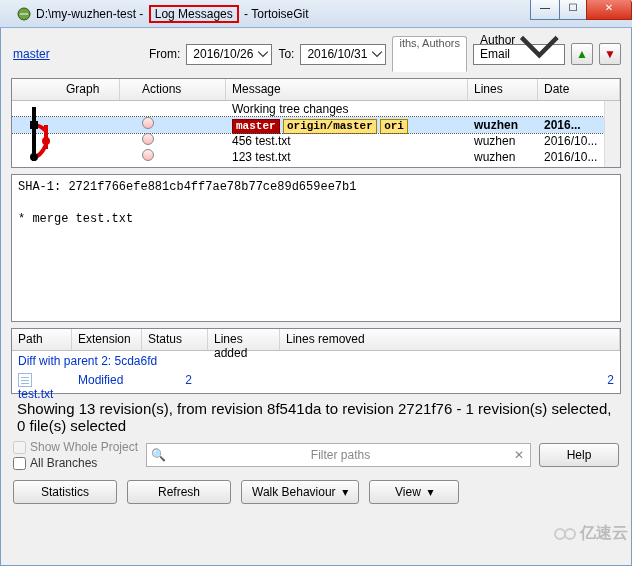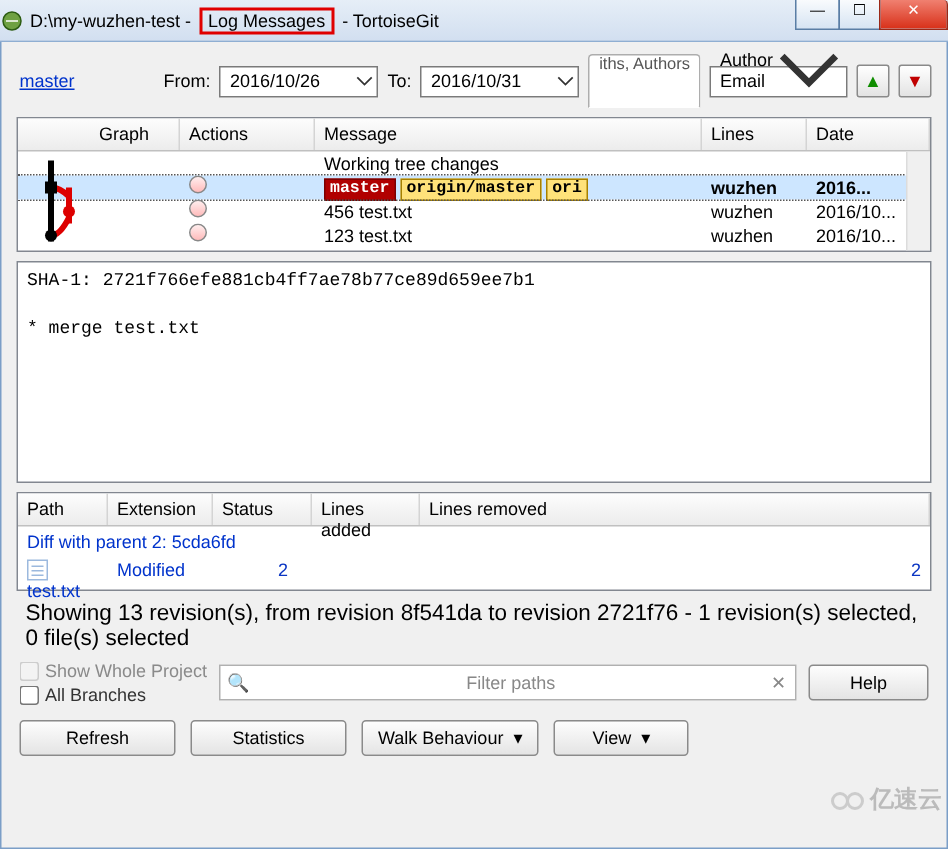--- a/index.html
+++ b/index.html
@@ -1,46 +1,46 @@
 <!DOCTYPE html>
 <html><head>
 <meta charset="utf-8">
 <style>
 * { box-sizing: border-box; margin: 0; padding: 0; }
 body { font-family: "Segoe UI", Tahoma, sans-serif; font-size: 12px; background: #fff; width: 632px; height: 566px; overflow: hidden; position: relative; }
 
 
-.titlebar { height: 28px; background: linear-gradient(#e6eef7, #d2dff0); border-bottom: 1px solid #8faed2; display: flex; align-items: center; padding-left: 0; position: relative; }
+.titlebar { height: 28px; background: linear-gradient(#e6eef7, #d2dff0); border-bottom: 1px solid #8faed2; display: flex; align-items: center; padding-left: 16px; position: relative; }
 .titlebar .app-icon { width: 16px; height: 16px; margin-right: 4px; }
 .titlebar .title { font-size: 12px; color: #000; }
 .titlebar .title .hl { border: 2px solid #e00000; padding: 0 4px; margin: 0 2px; }
 .winbtns { position: absolute; top: 0; right: 0; display: flex; }
 .winbtn { width: 30px; height: 20px; border: 1px solid #5a7ea5; border-top: none; background: linear-gradient(#f9fbfd,#d6e4f3); margin-left: -1px; text-align: center; line-height: 16px; font-size: 10px; }
 .winbtn.max { width: 28px; }
 .winbtn.close { width: 46px; background: linear-gradient(#f08070,#d8311a); color: #fff; border-color: #9a2817; border-top-right-radius: 3px; }
 
 .client { border: 1px solid #7b9ec7; border-top: none; background: #f0f0f0; height: 538px; }
 
 
 .toprow { display: flex; align-items: center; gap: 6px; padding: 8px 10px 6px 12px; }
 .toprow .branch { color: #0033cc; margin-right: auto; }
-.dateinput { display: inline-flex; align-items: center; background: #fff; border: 1px solid #7a7a7a; height: 21px; padding: 0 2px 0 6px; font-size: 12px; gap: 20px; }
+.dateinput { display: inline-flex; align-items: center; background: #fff; border: 1px solid #7a7a7a; height: 21px; padding: 0 2px 0 6px; font-size: 12px; }
 .dateinput .dd { width: 12px; height: 12px; margin-left: 4px; display:inline-block; }
 .tabbtn { background: #fff; border: 1px solid #adadad; border-bottom: 1px solid #fff; height: 36px; padding: 0 6px; font-size: 11px; color: #555; border-radius: 3px 3px 0 0; }
 .combo { background: #fff; border: 1px solid #7a7a7a; height: 21px; padding: 0 2px 15px 6px; display: inline-flex; align-items: center; min-width: 92px; }
 .sq { width: 22px; height: 22px; border: 1px solid #8a8a8a; background: linear-gradient(#fff,#e3e3e3); border-radius: 2px; display:inline-flex; align-items:center; justify-content:center; font-weight:bold; }
 .sq.green { color: #0f8d00; }
 .sq.red { color: #c00000; }
 
 
 .panel { margin: 0 10px; border: 1px solid #828790; background: #fff; }
 .listhead { display: flex; background: linear-gradient(#fdfdfd,#ececec); border-bottom: 1px solid #c0c0c0; height: 22px; }
 .listhead2 { display: flex; background: linear-gradient(#fdfdfd,#ececec); border-bottom: 1px solid #c0c0c0; height: 22px; }
 .lh { padding: 3px 6px; border-right: 1px solid #d4d4d4; font-size: 12px; color: #000; }
-.c-graph { width: 60px; margin-left: 48px; } .c-act { width: 90px; } .c-msg { flex: 1; } .c-auth { width: 70px; } .c-date { width: 82px; }
+.c-graph { width: 60px; margin-left: 48px; } .c-act { width: 90px; margin-left: 16px; } .c-msg { flex: 1; } .c-auth { width: 70px; } .c-date { width: 82px; }
 .listbody { height: 66px; overflow: hidden; position: relative; }
 .listrow { display: flex; height: 16px; line-height: 16px; align-items: center; }
 .listrow .c { padding: 0 6px; overflow: hidden; white-space: nowrap; }
 .listrow.sel { background: #cde6ff; outline: 1px dotted #555; }
 .listrow.sel .c-auth, .listrow.sel .c-date span, .listrow.sel .refrow { font-weight: bold; }
 .ref { font-family: "Courier New", monospace; font-size: 11px; padding: 0 3px; border: 1px solid #7a0000; display:inline-block; line-height:13px; }
 .ref.master { background: #b10000; color: #fff; }
 .ref.remote { background: #ffe27a; color: #000; border-color:#a78000; }
 .action-icon { width:12px; height:12px; display:inline-block; border:1px solid #888; border-radius:50%; background: linear-gradient(#fee,#fbb); position:relative; margin-right:2px;}
 .vscroll-space { position:absolute; right:0; top:0; bottom:0; width:16px; background:#f0f0f0; border-left:1px solid #dcdcdc; }
@@ -218,22 +218,22 @@
     </div>
     <div class="filter">
       <span class="mag">🔍</span>
       <span style="flex:1;text-align:center">Filter paths</span>
       <span class="x">✕</span>
     </div>
     <button class="btn">Help</button>
   </div>
 
   <div class="bottom2">
+    <button class="btn">Statistics</button>
     <button class="btn">Refresh</button>
-    <button class="btn">Statistics</button>
     <button class="btn"><span>Walk Behaviour</span> &nbsp;▾</button>
     <button class="btn" style="min-width:90px"><span>View</span> &nbsp;▾</button>
     <div style="flex:1"></div>
   </div>
 
 </div>
 
 <div class="wm">
   <span class="bub"></span>
     <span class="bub" style="margin-left:-6px"></span>

